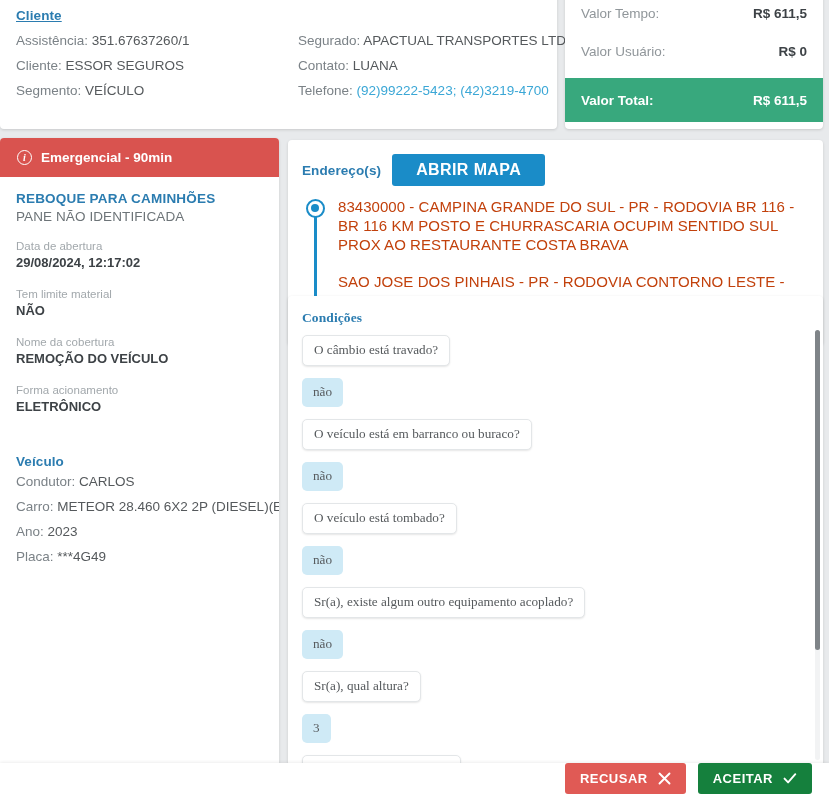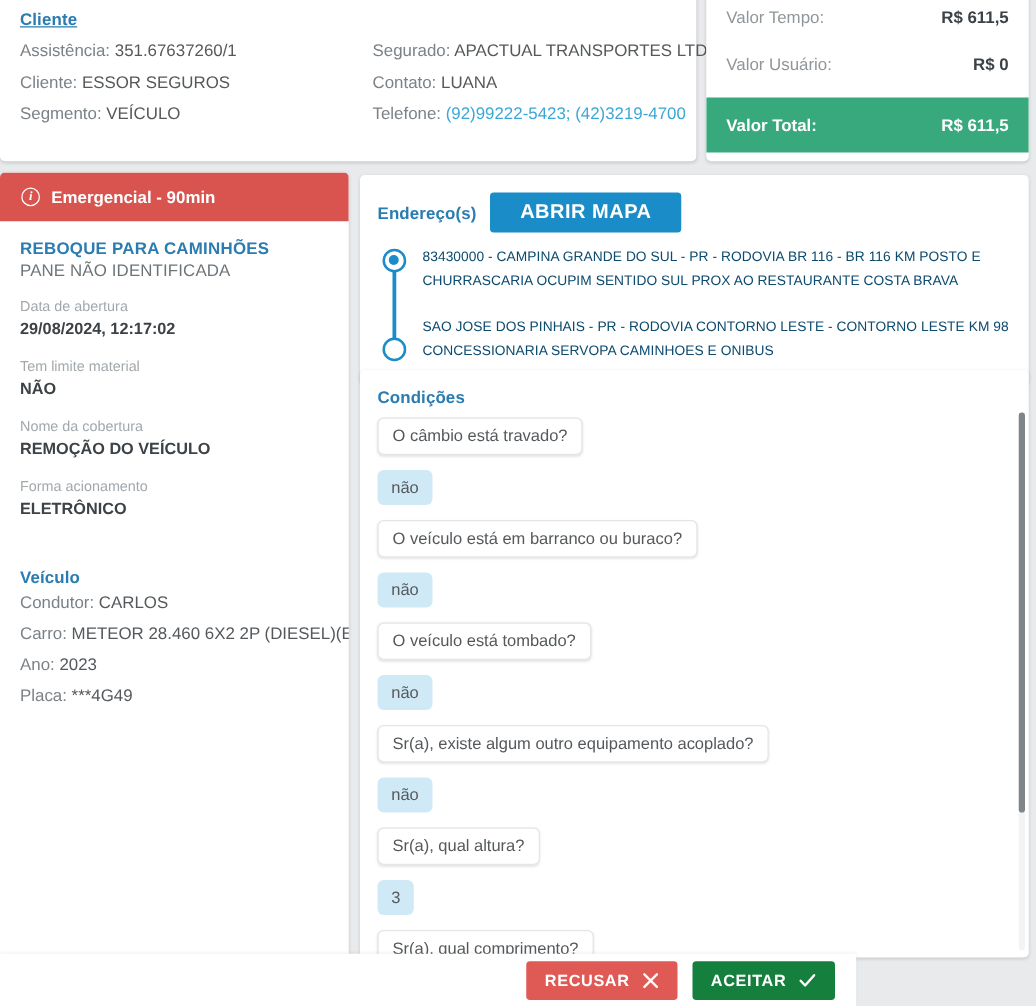--- a/index.html
+++ b/index.html
@@ -121,32 +121,32 @@
     width: 19px; height: 19px; border-radius: 50%;
     border: 2.5px solid #1a8cc8; background: #fff;
   }
   .marker.filled::after {
     content: ""; position: absolute; left: 3px; top: 3px;
     width: 8px; height: 8px; border-radius: 50%; background: #1a8cc8;
   }
   .marker.origin { top: 2px; }
   .marker.dest { bottom: 2px; }
   .addr-text {
-    font-size: 11px; color: #0c4a6e; line-height: 19px;
+    font-size: 15px; color: #c2410c; line-height: 19px;
     letter-spacing: .05px;
   }
   .addr-text.second { margin-top: 18px; }
 
   
   #conditions-card {
     position: absolute; left: 288px; top: 296px;
     width: 535px; height: 470px;
     overflow: hidden;
   }
-  .cond-inner { padding: 14px 4px 0 14px; height: 100%; overflow: hidden; }
+  .cond-inner { padding: 14px 4px 0 14px; height: 100%; overflow: hidden; font-family: Liberation Serif, serif; }
   #conditions-card .section-title { margin-bottom: 9px; }
   .qa-list { display: flex; flex-direction: column; align-items: flex-start; }
   .question {
     background: #fff; border: 1px solid #e3e6e8; border-radius: 5px;
     box-shadow: 0 1px 2px rgba(0,0,0,0.10);
     padding: 6px 11px 7px 11px;
     font-size: 13.2px; color: #55595c;
     margin-bottom: 12px;
   }
   .answer {
@@ -162,23 +162,23 @@
   }
   #cond-scrollbar .thumb {
     position: absolute; left: 0; top: 0;
     width: 5px; height: 320px;
     background: #7f8488; border-radius: 3px;
   }
 
   
   #action-bar {
     position: absolute; left: 0; bottom: 0;
-    width: 685px; height: 42px;
+    width: 829px; height: 42px;
     background: #ffffff;
-    display: flex; align-items: center; justify-content: flex-end;
+    display: flex; align-items: flex-start; justify-content: flex-end;
     padding-right: 17px; gap: 12px;
     box-shadow: 0 -1px 3px rgba(0,0,0,0.07);
   }
   .act-btn {
     border: none; border-radius: 3px;
     color: #fff; font-family: "Liberation Sans", sans-serif;
     font-size: 13px; font-weight: bold; letter-spacing: .5px;
     padding: 8px 15px; cursor: pointer;
     display: inline-flex; align-items: center; gap: 10px;
   }

